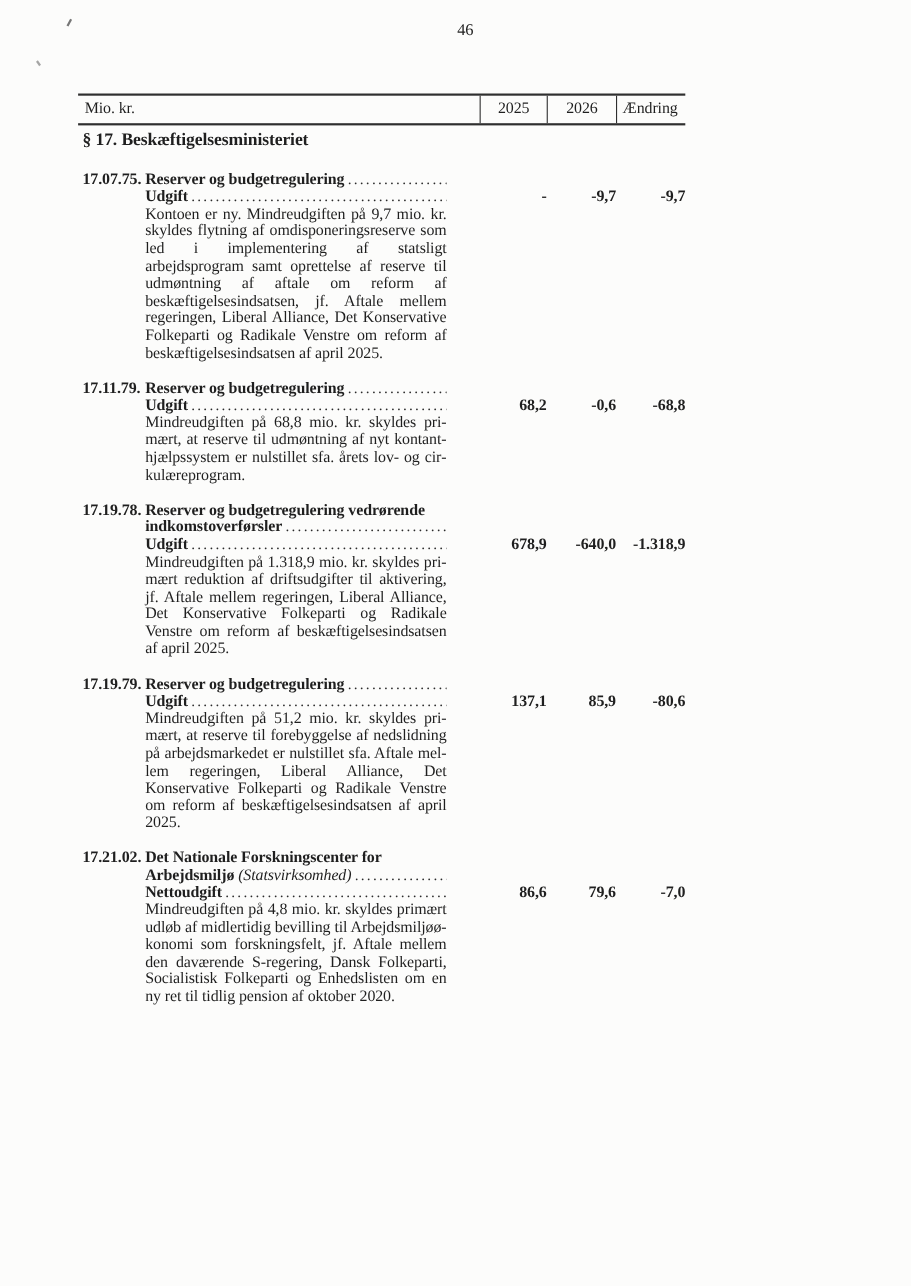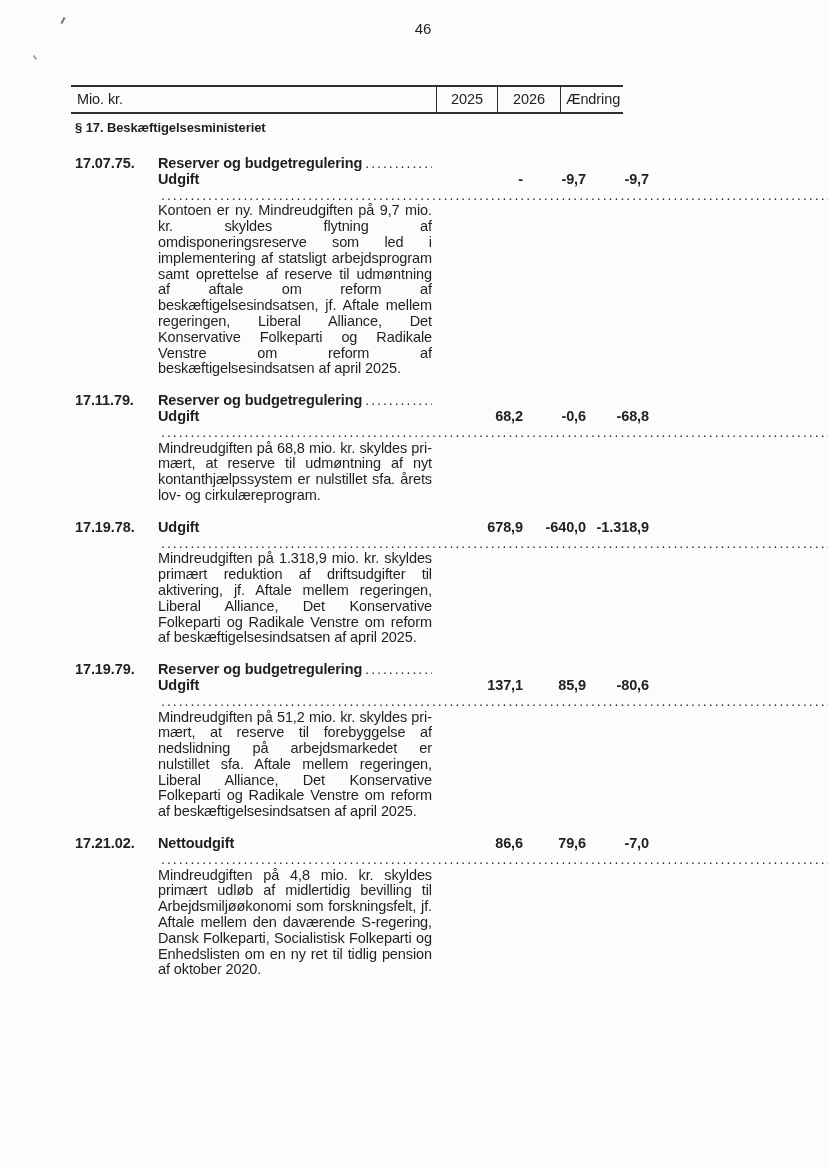--- a/index.html
+++ b/index.html
@@ -2,21 +2,21 @@
 <html><head>
 <meta charset="utf-8">
 <style>
   * { margin:0; padding:0; box-sizing:border-box; }
   html,body { width:828px; height:1169px; }
   body { background:#fcfcfb; }
 
   .page {
     position:relative; width:828px; height:1169px;
     background:#fcfcfb; overflow:hidden;
-    font-family:Liberation Sans, sans-serif;
+    font-family:Liberation Serif, serif;
     color:#1f1f1f; font-size:14.5px; line-height:15.8px;
     letter-spacing:-0.1px;
   }
 
   
   .speck1 { position:absolute; left:62px; top:17px; width:2px; height:7px;
             background:#4a4a4a; transform:rotate(28deg); opacity:.75; }
   .speck2 { position:absolute; left:34px; top:55px; width:2px; height:5px;
             background:#6a6a6a; transform:rotate(-35deg); opacity:.6; }
 
@@ -29,35 +29,35 @@
     border-top:2.5px solid #2f2f2f; border-bottom:2px solid #2f2f2f;
     display:flex; align-items:stretch; font-size:14.5px;
   }
   .rh-unit { flex:1; display:flex; align-items:center; padding-left:6px; }
   .rh-col  { width:61px; border-left:1.5px solid #2f2f2f;
              display:flex; align-items:center; justify-content:center; }
   .rh-col.c2 { width:63px; }
   .rh-col.c3 { width:63px; justify-content:flex-start; padding-left:5px; }
 
   .chapter-heading { position:absolute; left:75px; top:119px;
-                     font-weight:bold; font-size:13px; line-height:17px; }
+                     font-weight:bold; font-size:16px; line-height:17px; }
 
   .sections { position:absolute; left:75px; top:156px; width:753px; }
 
   .section { position:relative; margin-bottom:16px; }
   .sec-code { position:absolute; left:0; top:0; width:56px;
               font-weight:bold; }
-  .sec-main { margin-left:83px; width:274px; }
+  .sec-main { margin-left:57px; width:274px; }
 
   .title-line { display:flex; align-items:baseline; font-weight:bold; }
   .title-line .ital { font-weight:normal; font-style:italic; white-space:pre; }
   .title-line .t { white-space:pre; }
 
   .entry-line { position:relative; }
-  .entry-inner { display:flex; align-items:flex-start; width:274px;flex-direction:column; }
+  .entry-inner { display:flex; align-items:center; width:274px; }
   .entry-label { font-weight:bold; }
 
   .leader { flex:1; min-width:0; overflow:hidden; white-space:nowrap;
             font-weight:normal; margin-left:3px; }
   .leader::after {
     content:"...................................................................................................................";
     letter-spacing:2px; font-size:14px; color:#2a2a2a;
   }
 
   .val { position:absolute; top:0; text-align:right; font-weight:bold; }
@@ -128,20 +128,27 @@
         <div class="val vch">-68,8</div>
       </div>
       <div class="sec-body">Mindreudgiften på 68,8 mio. kr. skyldes pri­mært, at reserve til udmøntning af nyt kontant­hjælpssystem er nulstillet sfa. årets lov- og cir­kulæreprogram.</div>
     </div>
   </div>
 
   <div class="section">
     <div class="sec-code">17.19.78.</div>
     <div class="sec-main">
       <div class="sec-title">
+            <div class="title-line">
+              <span class="t">Reserver og budgetregulering vedrørende</span>
+            </div>
+            <div class="title-line">
+              <span class="t">indkomstoverførsler</span>
+              <span class="leader"></span>
+            </div>
           </div>
       <div class="entry-line">
         <div class="entry-inner">
           <span class="entry-label">Udgift</span>
               <span class="leader"></span>
         </div>
         <div class="val v25">678,9</div>
         <div class="val v26">-640,0</div>
         <div class="val vch">-1.318,9</div>
       </div>
@@ -167,20 +174,30 @@
         <div class="val v26">85,9</div>
         <div class="val vch">-80,6</div>
       </div>
       <div class="sec-body">Mindreudgiften på 51,2 mio. kr. skyldes pri­mært, at reserve til forebyggelse af nedslidning på arbejdsmarkedet er nulstillet sfa. Aftale mel­lem regeringen, Liberal Alliance, Det Konserva­tive Folkeparti og Radikale Venstre om reform af beskæftigelsesindsatsen af april 2025.</div>
     </div>
   </div>
 
   <div class="section">
     <div class="sec-code">17.21.02.</div>
     <div class="sec-main">
+      <div class="sec-title">
+            <div class="title-line">
+              <span class="t">Det Nationale Forskningscenter for</span>
+            </div>
+            <div class="title-line">
+              <span class="t">Arbejdsmiljø </span>
+              <span class="ital">(Statsvirksomhed)</span>
+              <span class="leader"></span>
+            </div>
+          </div>
       <div class="entry-line">
         <div class="entry-inner">
           <span class="entry-label">Nettoudgift</span>
               <span class="leader"></span>
         </div>
         <div class="val v25">86,6</div>
         <div class="val v26">79,6</div>
         <div class="val vch">-7,0</div>
       </div>
       <div class="sec-body">Mindreudgiften på 4,8 mio. kr. skyldes primært udløb af midlertidig bevilling til Arbejdsmiljøø­konomi som forskningsfelt, jf. Aftale mellem den daværende S-regering, Dansk Folkeparti, Socialistisk Folkeparti og Enhedslisten om en ny ret til tidlig pension af oktober 2020.</div>

